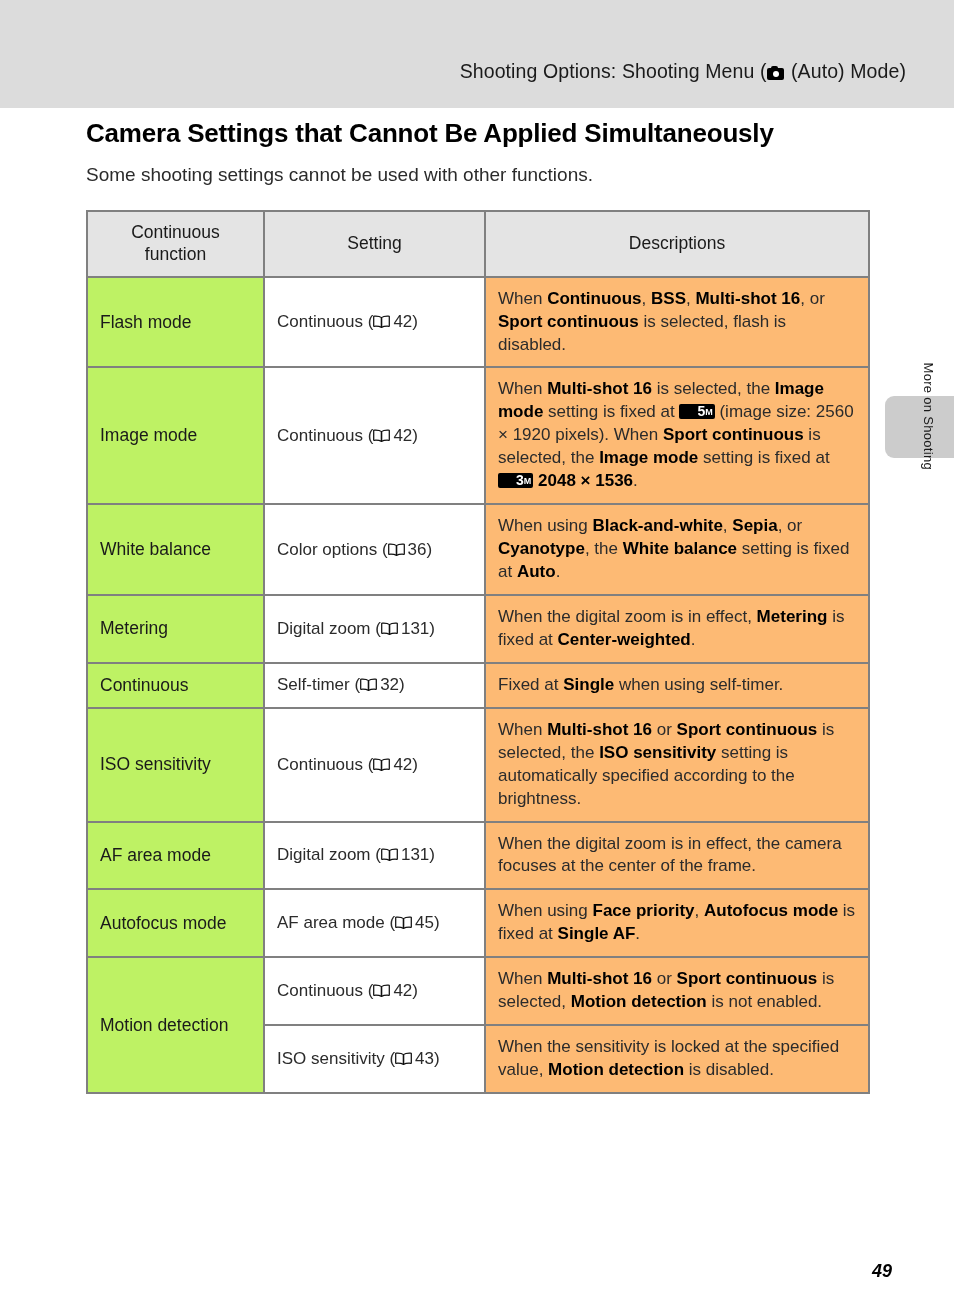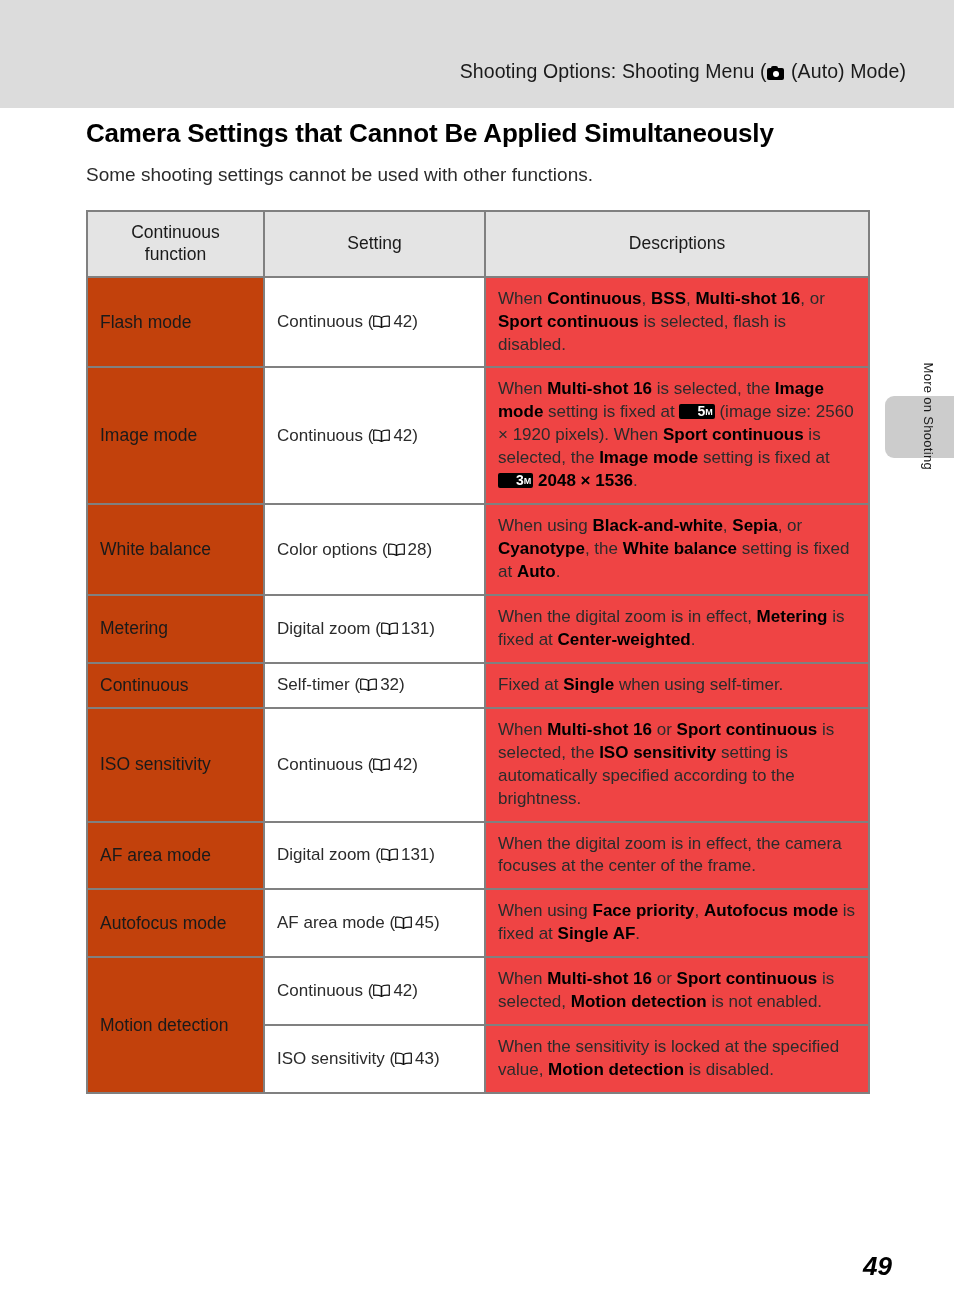--- a/index.html
+++ b/index.html
@@ -136,37 +136,37 @@
 
   th.hdr {
     background: #e4e4e4;
     text-align: center;
     font-size: 17.5px;
     color: #1a1a1a;
     padding: 12px 8px;
     line-height: 1.25;
   }
   td.fn {
-    background: #c2410c;
+    background: #bef264;
     font-size: 17.5px;
     color: #1a1a1a;
     padding-left: 12px;
     text-align: left;
   }
   td.setting {
     background: #ffffff;
     font-size: 17px;
     color: #2b2b2b;
     text-align: left;
     padding-left: 14px;
     white-space: nowrap;
     margin-left: 8px;
   }
   td.desc {
-    background: #ef4444;
+    background: #fdba74;
     font-size: 17px;
     color: #2b2b2b;
     text-align: left;
     line-height: 1.35;
     padding: 10px 10px 10px 12px;
   }
   td.desc b, td.setting b { font-weight: bold; color: #000; }
 
   
   .book-icon {
@@ -195,21 +195,21 @@
   .mbadge .sub {
     font-size: 9px;
     vertical-align: 1px;
   }
 
   
   .page-number {
     position: absolute;
     right: 62px;
     bottom: 32px;
-    font-size: 26px;
+    font-size: 18px;
     font-weight: bold;
     font-style: italic;
     color: #000;
     margin-top: 44px;
   }
 </style>
 </head>
 <body>
 
 <div class="header-band"></div>
@@ -255,21 +255,21 @@
                 <path d="M8.5 2.6C7.0 1.3 4.6 0.9 1.2 1.1C0.9 1.1 0.7 1.3 0.7 1.6V10.8C0.7 11.1 0.95 11.35 1.25 11.3C4.4 11.1 6.9 11.5 8.5 12.4C10.1 11.5 12.6 11.1 15.75 11.3C16.05 11.35 16.3 11.1 16.3 10.8V1.6C16.3 1.3 16.1 1.1 15.8 1.1C12.4 0.9 10.0 1.3 8.5 2.6Z" fill="none" stroke="#111" stroke-width="1.25" stroke-linejoin="round"></path>
                 <path d="M8.5 2.9V12.1" stroke="#111" stroke-width="1.6"></path>
               </svg></span><span>42</span>)</td>
           <td class="desc">When <b>Multi-shot 16</b> is selected, the <b>Image mode</b> setting is fixed at <span class="mbadge"><span>5</span><span class="sub">M</span></span> (image size: 2560 × 1920 pixels). When <b>Sport continuous</b> is selected, the <b>Image mode</b> setting is fixed at <span class="mbadge"><span>3</span><span class="sub">M</span></span> <b>2048 × 1536</b>.</td>
         </tr>
         <tr>
           <td class="fn">White balance</td>
           <td class="setting">Color options (<span class="book-icon"><svg width="17" height="13" viewBox="0 0 17 13">
                 <path d="M8.5 2.6C7.0 1.3 4.6 0.9 1.2 1.1C0.9 1.1 0.7 1.3 0.7 1.6V10.8C0.7 11.1 0.95 11.35 1.25 11.3C4.4 11.1 6.9 11.5 8.5 12.4C10.1 11.5 12.6 11.1 15.75 11.3C16.05 11.35 16.3 11.1 16.3 10.8V1.6C16.3 1.3 16.1 1.1 15.8 1.1C12.4 0.9 10.0 1.3 8.5 2.6Z" fill="none" stroke="#111" stroke-width="1.25" stroke-linejoin="round"></path>
                 <path d="M8.5 2.9V12.1" stroke="#111" stroke-width="1.6"></path>
-              </svg></span><span>28</span>)</td>
+              </svg></span><span>36</span>)</td>
           <td class="desc">When using <b>Black-and-white</b>, <b>Sepia</b>, or <b>Cyanotype</b>, the <b>White balance</b> setting is fixed at <b>Auto</b>.</td>
         </tr>
         <tr>
           <td class="fn">Metering</td>
           <td class="setting">Digital zoom (<span class="book-icon"><svg width="17" height="13" viewBox="0 0 17 13">
                 <path d="M8.5 2.6C7.0 1.3 4.6 0.9 1.2 1.1C0.9 1.1 0.7 1.3 0.7 1.6V10.8C0.7 11.1 0.95 11.35 1.25 11.3C4.4 11.1 6.9 11.5 8.5 12.4C10.1 11.5 12.6 11.1 15.75 11.3C16.05 11.35 16.3 11.1 16.3 10.8V1.6C16.3 1.3 16.1 1.1 15.8 1.1C12.4 0.9 10.0 1.3 8.5 2.6Z" fill="none" stroke="#111" stroke-width="1.25" stroke-linejoin="round"></path>
                 <path d="M8.5 2.9V12.1" stroke="#111" stroke-width="1.6"></path>
               </svg></span><span>131</span>)</td>
           <td class="desc">When the digital zoom is in effect, <b>Metering</b> is fixed at <b>Center-weighted</b>.</td>
         </tr>

